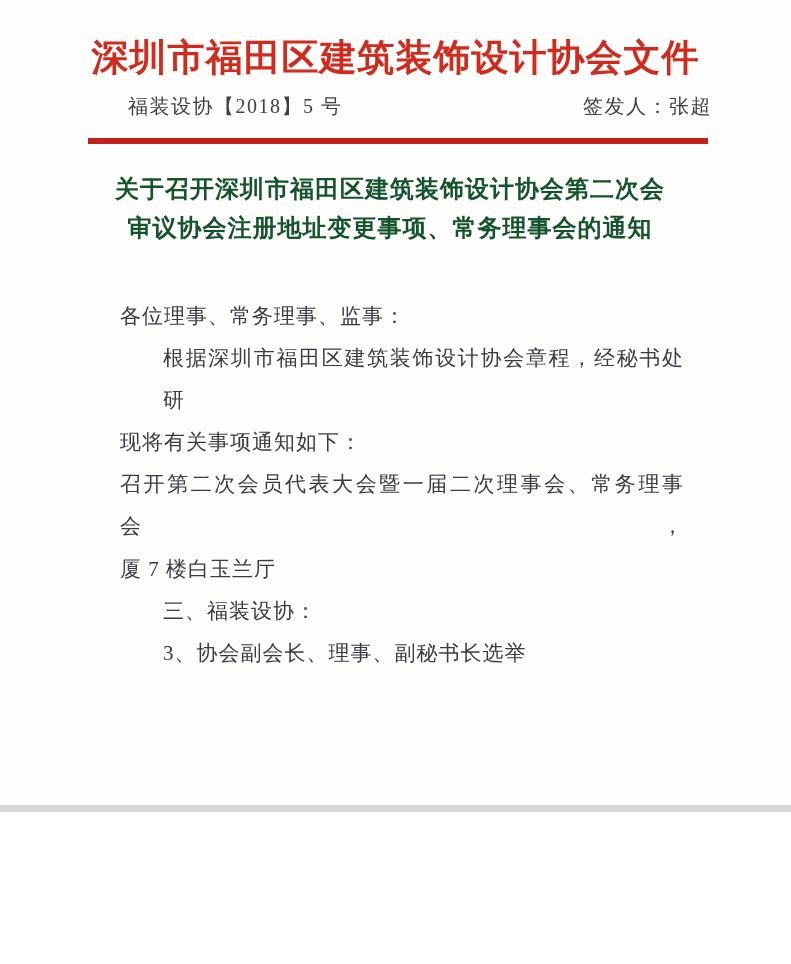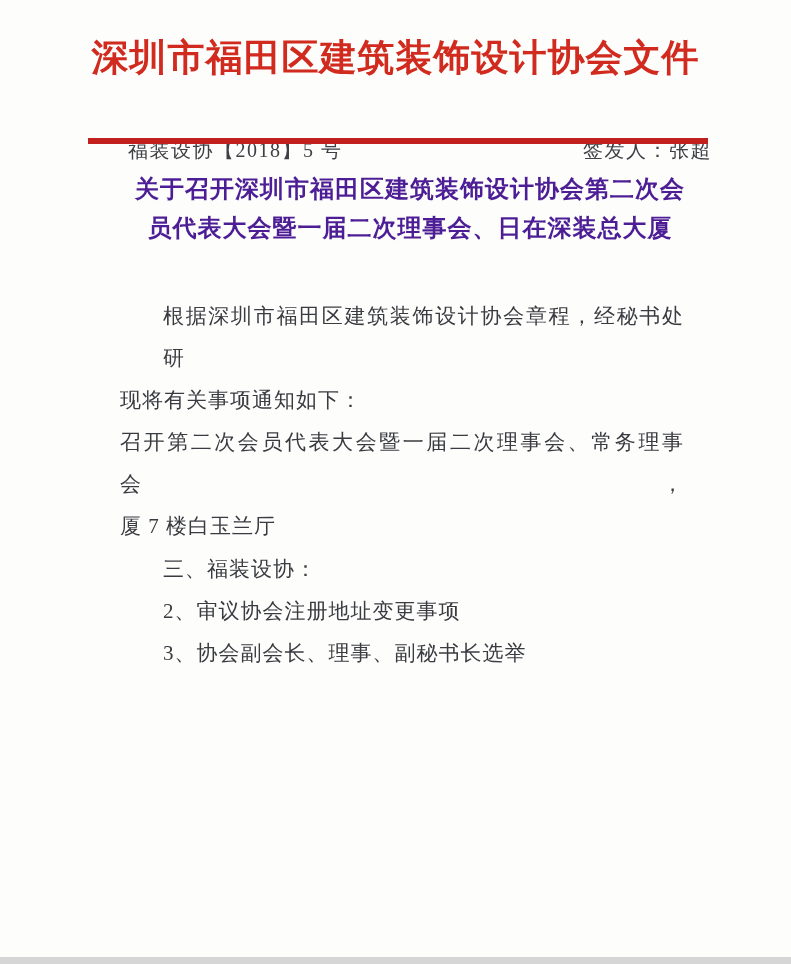--- a/index.html
+++ b/index.html
@@ -1,45 +1,44 @@
 <!DOCTYPE html>
 <html><head>
 <meta charset="utf-8">
 <style>
   html,body{margin:0;padding:0;background:#ffffff;}
   .page{
     position:relative;
-    width:791px;height:964px;
+    width:791px;height:812px;
     background:#fdfdfc;
     overflow:hidden;
     font-family:"Liberation Serif","DejaVu Serif",serif;
   }
   .masthead{
     position:absolute;top:33px;left:0;width:100%;
     text-align:center;
     font-size:37px;font-weight:bold;
     letter-spacing:1px;
     color:var(--red,#d02b1e);
     white-space:nowrap;
   }
   .docrow{
     position:absolute;top:93px;left:128px;right:79px;
     display:flex;justify-content:space-between;align-items:baseline;
     font-size:20px;color:#3f4046;letter-spacing:1.5px;
     white-space:nowrap;
-    margin-top:44px;
   }
   .rule{
     position:absolute;top:138px;left:88px;width:620px;height:6px;
     background:var(--rule,#c1201c);
   }
   .title{
-    position:absolute;top:170px;left:128px;width:564px;
+    position:absolute;top:170px;left:108px;width:564px;
     text-align:center;
-    font-size:24px;font-weight:bold;color:#4c1d95;
+    font-size:24px;font-weight:bold;color:#14532d;
     line-height:39px;letter-spacing:1px;
   }
   .bodycol{
     position:absolute;top:295px;left:120px;width:564px;
     font-size:21px;color:#3a3b40;
     line-height:42.1px;letter-spacing:1px;
   }
   .line{min-height:42.1px;}
   .ind{padding-left:43px;}
   .j{text-align:justify;text-align-last:justify;}
@@ -57,28 +56,28 @@
 
   <div class="docrow">
     <span>福装设协【2018】5 号</span>
     <span>签发人：张超</span>
   </div>
 
   <div class="rule"></div>
 
   <div class="title">
     <div>关于召开深圳市福田区建筑装饰设计协会第二次会</div>
-    <div>员代表大会暨一届二次理事会、日在深装总大厦</div>
+    <div>审议协会注册地址变更事项、常务理事会的通知</div>
   </div>
 
   <div class="bodycol">
+      <div class="line">各位理事、常务理事、监事：</div>
       <div class="line ind j">根据深圳市福田区建筑装饰设计协会章程，经秘书处研</div>
       <div class="line">现将有关事项通知如下：</div>
       <div class="line j">召开第二次会员代表大会暨一届二次理事会、常务理事会，</div>
       <div class="line">厦 7 楼白玉兰厅</div>
       <div class="line ind">三、福装设协：</div>
-      <div class="line ind">2、审议协会注册地址变更事项</div>
       <div class="line ind">3、协会副会长、理事、副秘书长选举</div>
     </div>
 
   <div class="bottom-edge"></div>
 
 </div>
 
 </body></html>

